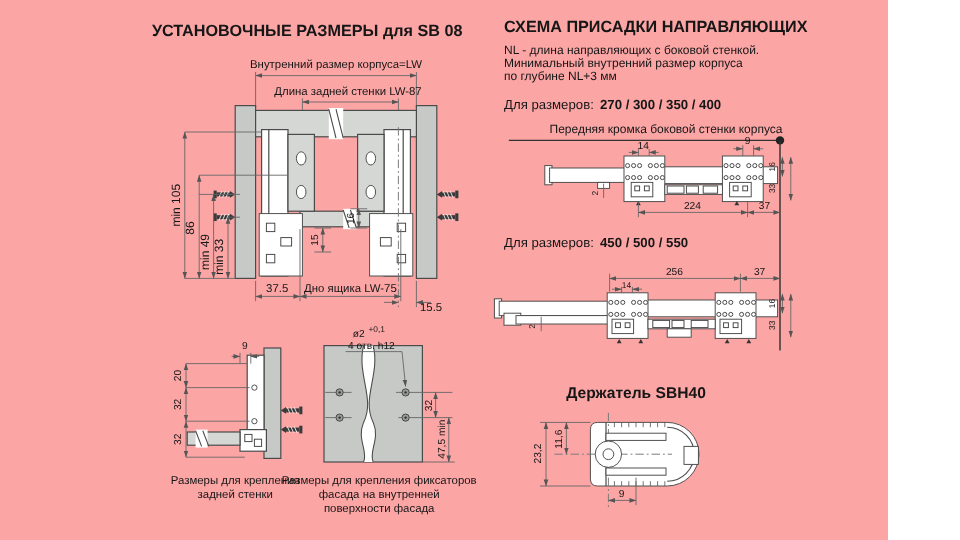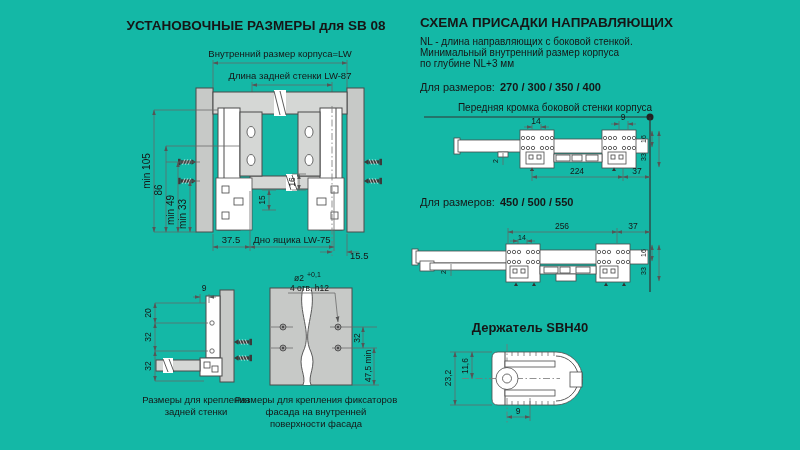--- a/index.html
+++ b/index.html
@@ -1,16 +1,16 @@
 <!DOCTYPE html>
 <html><head>
 <meta charset="utf-8">
 <style>
   html,body{margin:0;padding:0;background:#ffffff;}
-  .stage{width:800px;height:450px;position:relative;background:#14b8a6;overflow:hidden;}
+  .stage{width:740px;height:450px;position:relative;background:#fca5a5;overflow:hidden;}
   svg text{font-family:"Liberation Sans",sans-serif;fill:#161616;}
   .tt{font:bold 13.5px "Liberation Sans",sans-serif;}
   .tt2{font:bold 13px "Liberation Sans",sans-serif;}
   .tn{font:10px "Liberation Sans",sans-serif;}
   .ts{font:11px "Liberation Sans",sans-serif;}
   .tsb{font:bold 11px "Liberation Sans",sans-serif;}
   .td{font:10px "Liberation Sans",sans-serif;}
   .td9{font:9.5px "Liberation Sans",sans-serif;}
   .td85{font:8.5px "Liberation Sans",sans-serif;}
   .td7{font:7px "Liberation Sans",sans-serif;}

